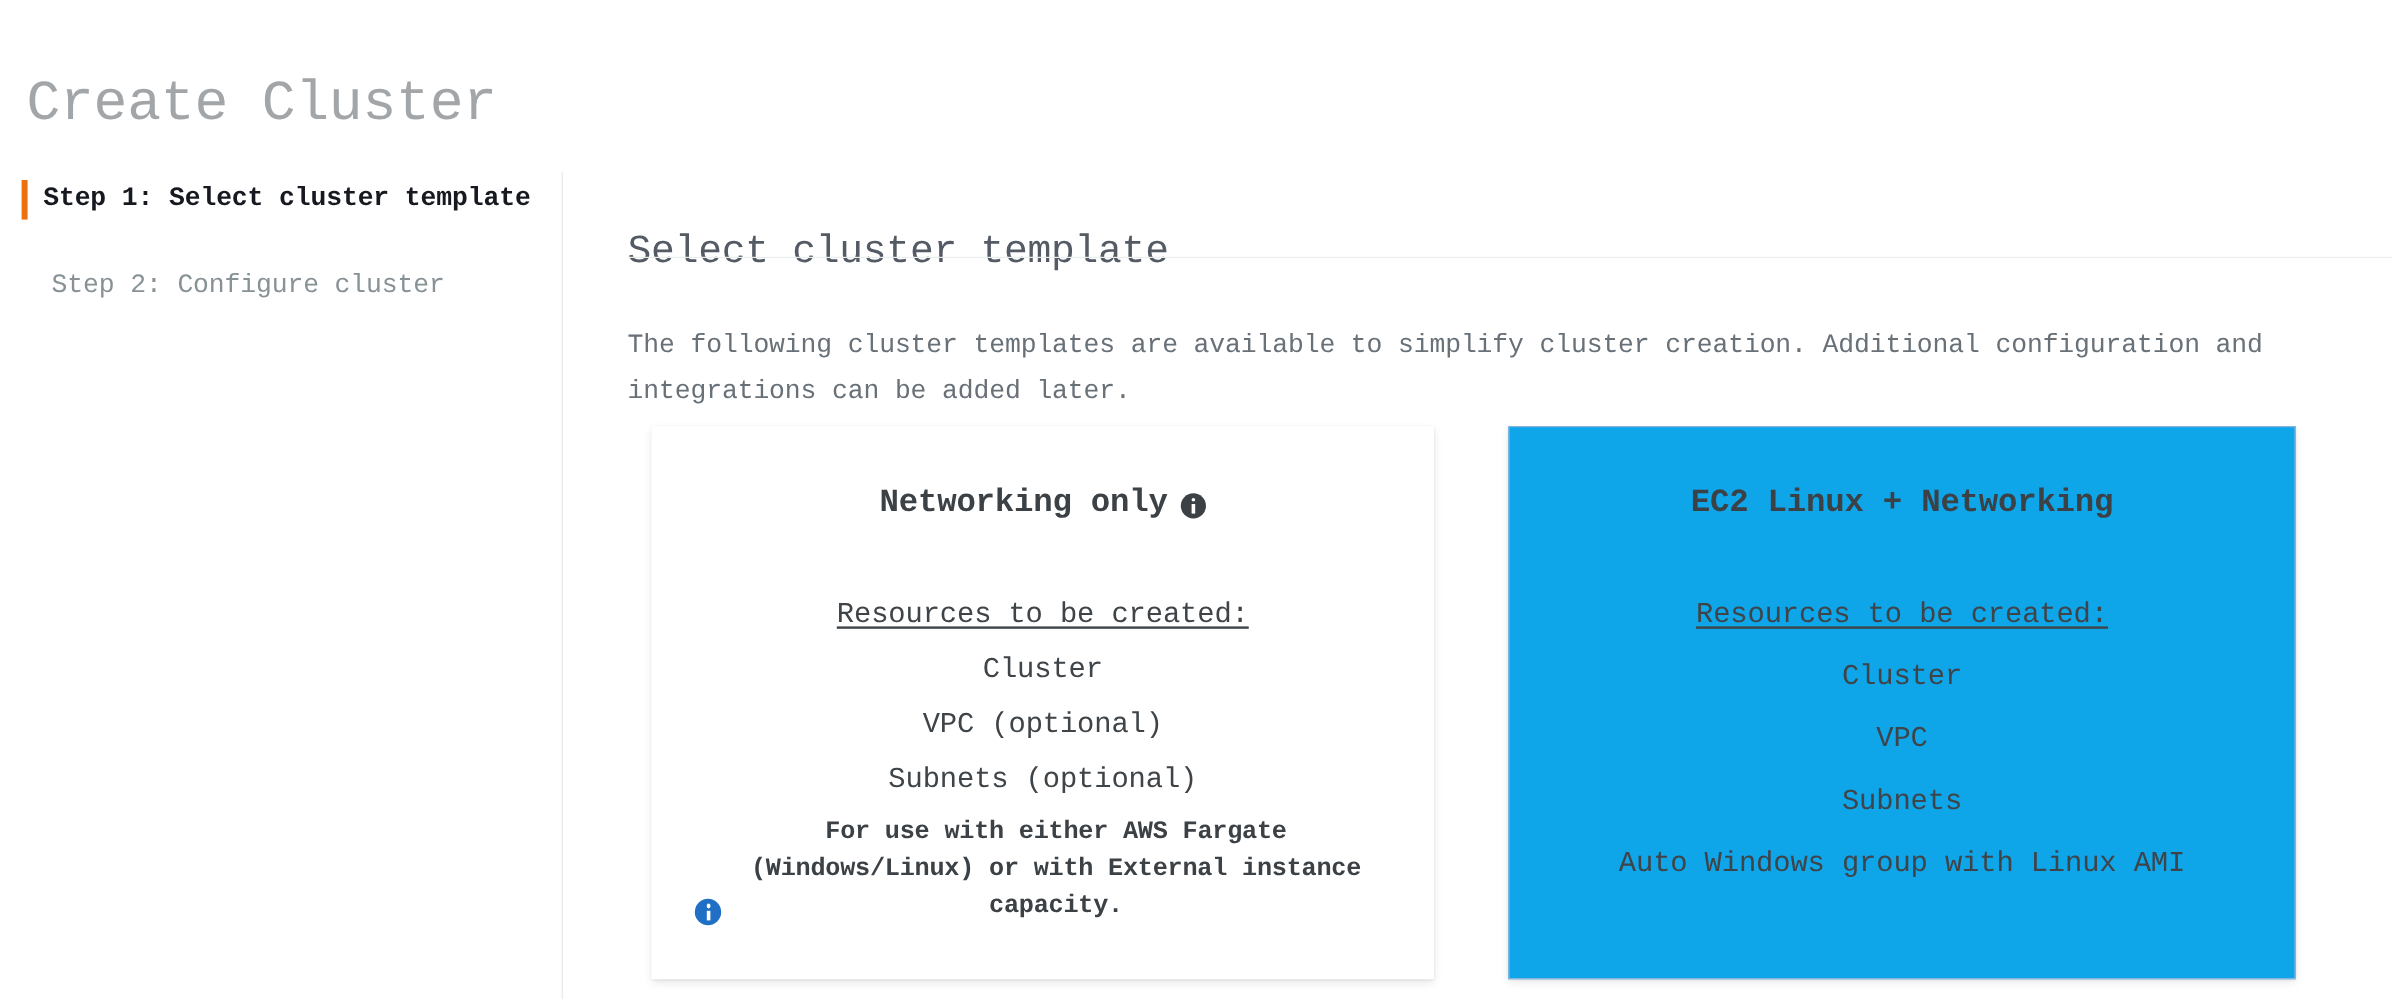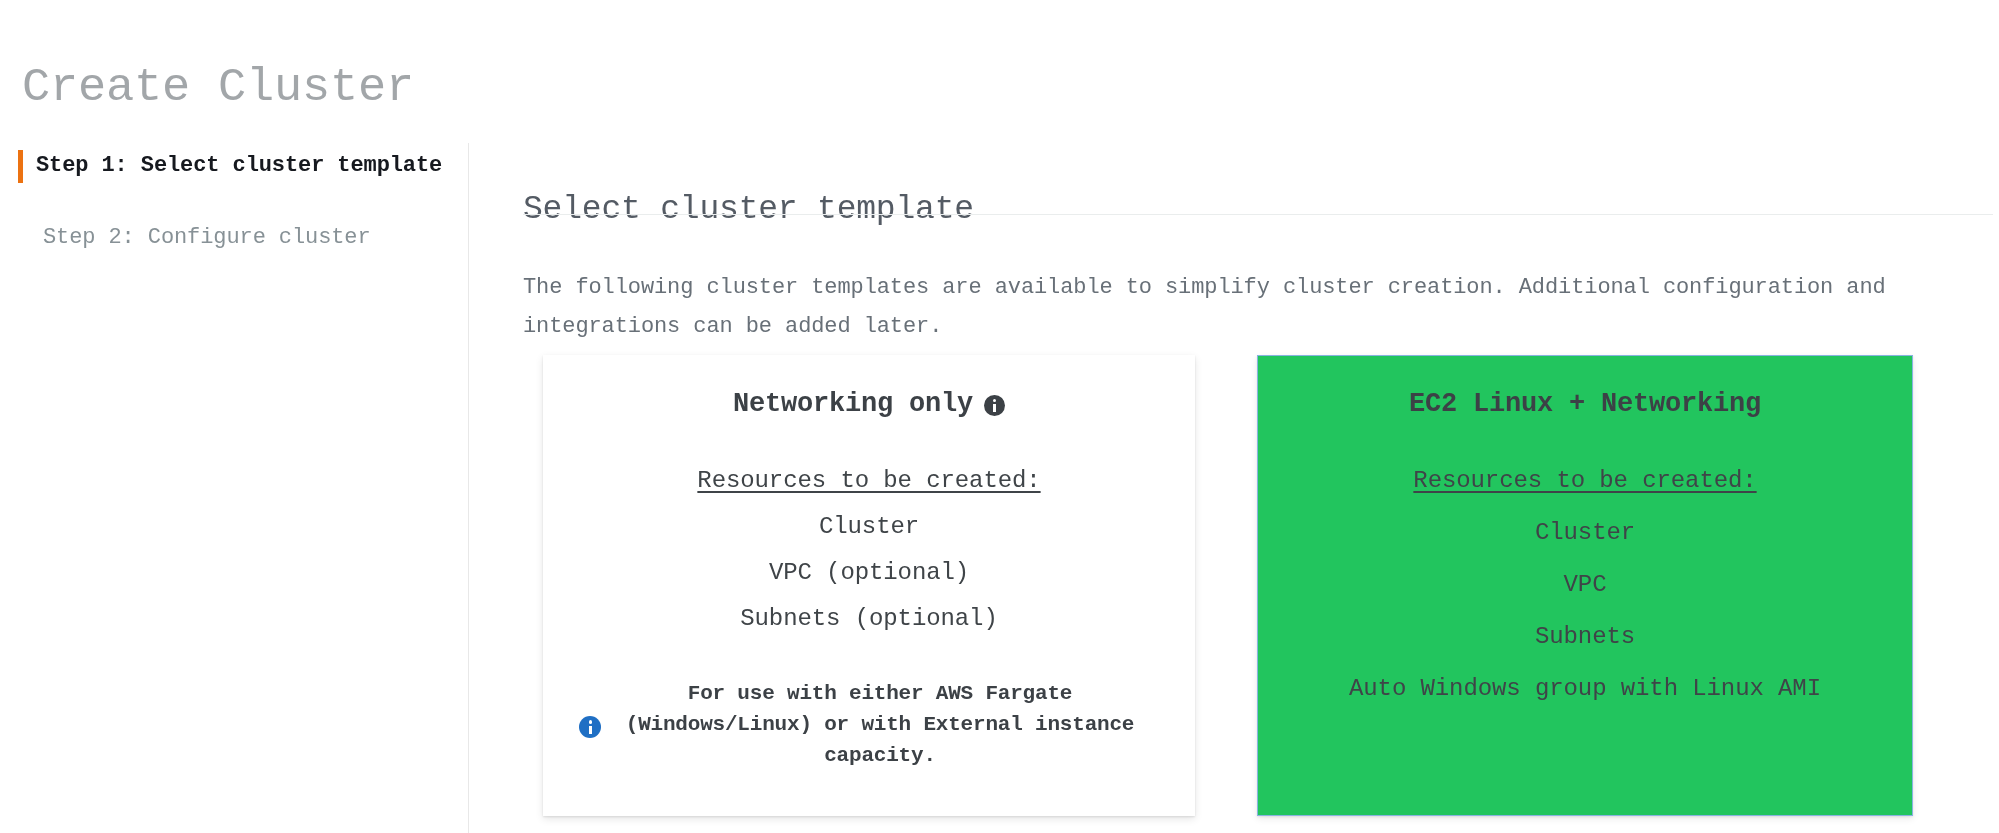--- a/index.html
+++ b/index.html
@@ -151,36 +151,36 @@
   .card-networking {
     left: 0;
     background: #ffffff;
     border: 1px solid #ffffff;
     box-shadow: 0 1px 2px rgba(0,0,0,0.10), 0 3px 8px rgba(0,0,0,0.10);
   }
 
   .card-ec2 {
     left: 714px;
     width: 656px;
-    background: #22c55e;
+    background: #0ea5e9;
     border: 1px solid #88b3e0;
     box-shadow: 0 1px 2px rgba(0,0,0,0.08), 0 3px 7px rgba(0,0,0,0.08);
   }
 
   .card-title {
     font-size: 27px;
     line-height: 36px;
     font-weight: bold;
     color: #3c4146;
     letter-spacing: -0.2px;
     display: flex;
     align-items: center;
     justify-content: center;
     gap: 11px;
-    margin: 0;
+    margin: 16px;
   }
 
   .card-title-stacked {
     display: block;
     max-width: 360px;
   }
 
   
   .info-icon-dark {
     display: inline-block;
@@ -232,21 +232,21 @@
     margin-top: 22px;
   }
 
   .card-networking .resource-item { margin-top: 16px; }
   .card-networking .resource-item:first-of-type { margin-top: 22px; }
 
   .card-footnote {
     margin-top: auto;
     margin-bottom: 24px;
     display: flex;
-    align-items: center;
+    align-items: flex-end;
     justify-content: center;
     gap: 0;
     max-width: 580px;
   }
 
   .footnote-text {
     font-size: 21px;
     line-height: 31px;
     font-weight: bold;
     color: #3c4146;

